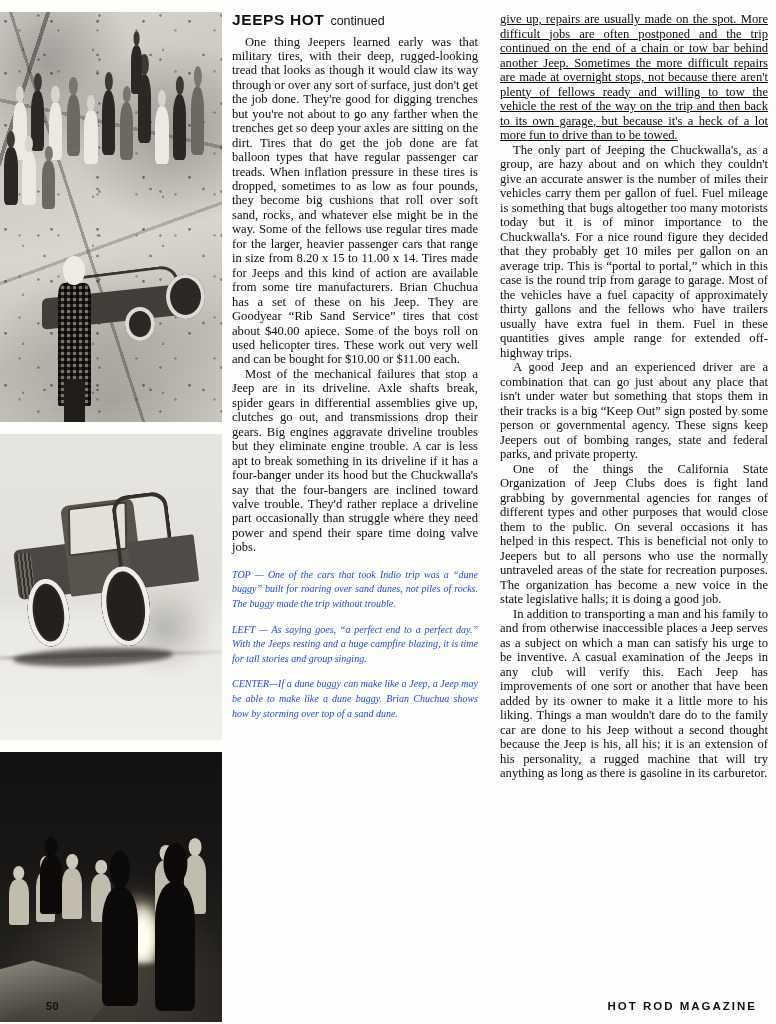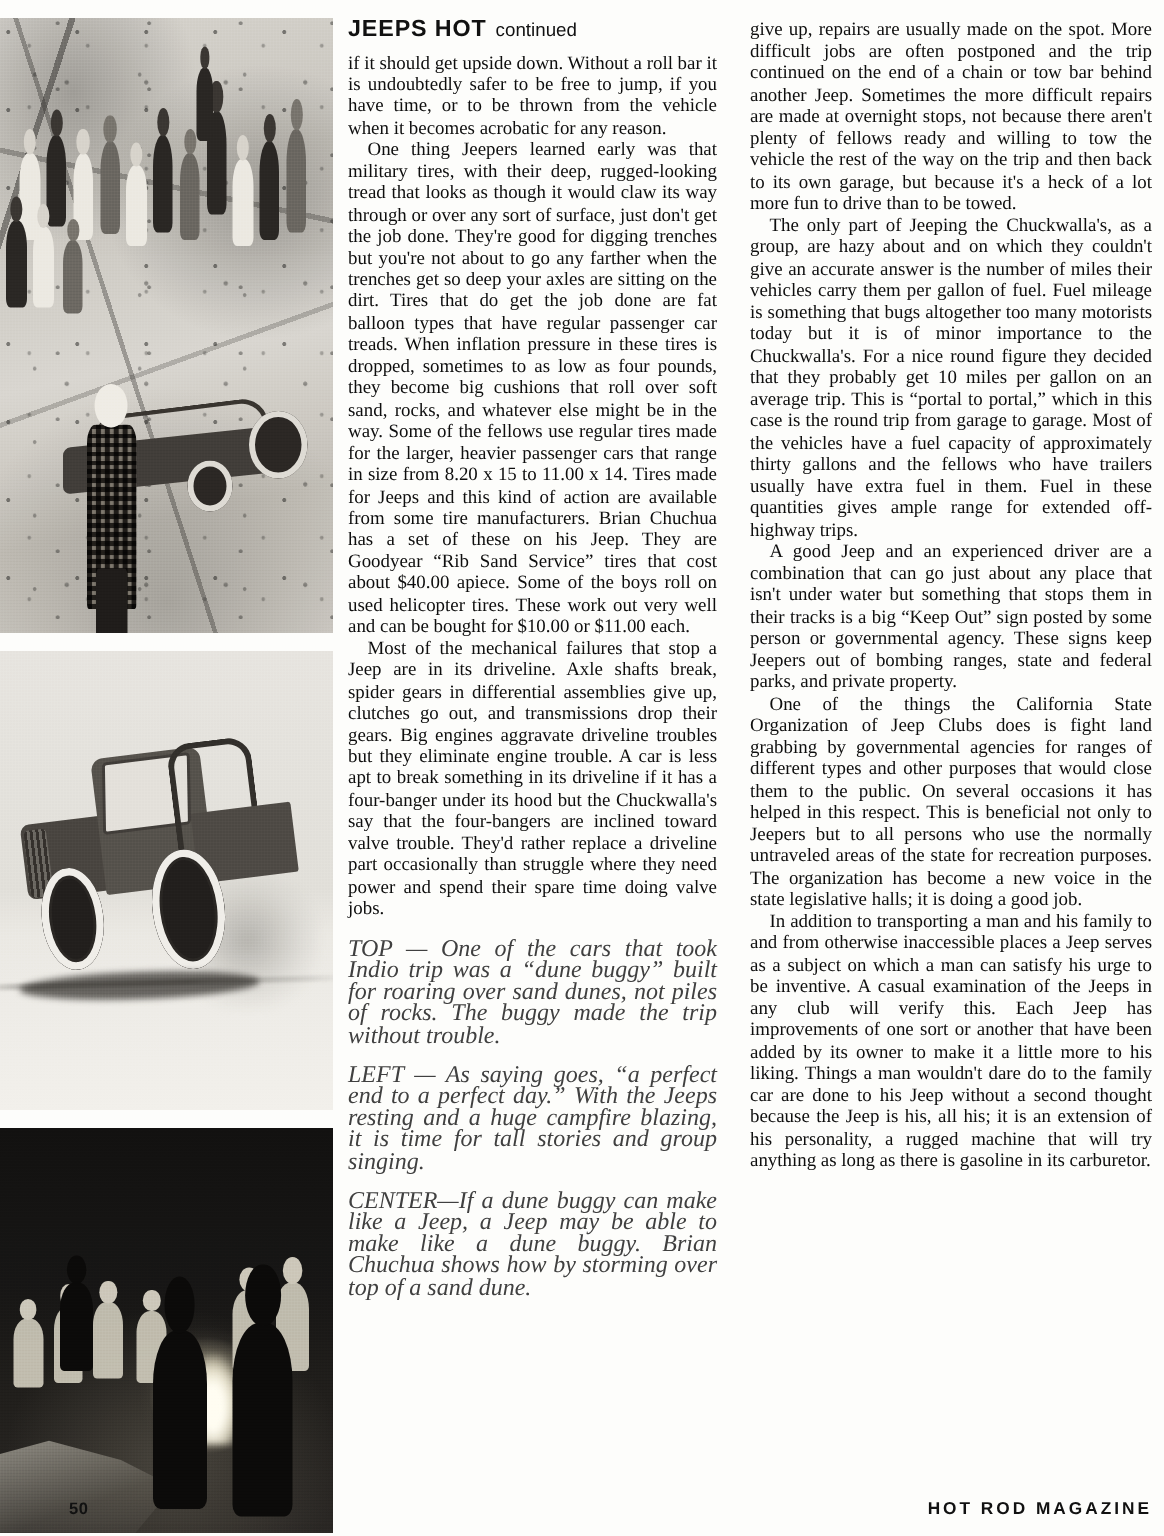--- a/index.html
+++ b/index.html
@@ -351,39 +351,39 @@
     font-family: "Liberation Serif", serif;
     font-size: 12.6px;
     line-height: 14.45px;
     text-align: justify;
     text-justify: inter-word;
     color: #0e0e0e;
     hyphens: none;
   }
   .col-right .body-text { line-height: 14.5px; }
   .body-text p { margin: 0; text-indent: 13px; }
-  .body-text p.first { text-indent: 0; }
+  .body-text p.first { text-indent: 0; text-decoration: underline; }
 
   .captions {
     margin-top: 13px;
     font-family: "Liberation Serif", serif;
     font-style: italic;
-    font-size: 16px;
+    font-size: 10px;
     line-height: 14.6px;
     text-align: justify;
-    color: #404040;
+    color: #1d4ed8;
   }
   .captions p { margin: 0 0 11px 0; text-indent: 0; }
   .captions p:last-child { margin-bottom: 0; }
   .cap-lead { font-style: italic; }
 
   
   .footer {
     position: absolute;
-    left: 0; right: 0;
+    left: 0; right: 11px;
     top: 1000px;
     height: 24px;
   }
   .folio {
     position: absolute;
     left: 46px; top: 0;
     font-family: "Liberation Sans", sans-serif;
     font-weight: bold;
     font-size: 11px;
     letter-spacing: .4px;
@@ -482,21 +482,20 @@
         </div>
       </div>
     </div>
 
     <div class="col-mid">
       <h2 class="kicker">
         <span>JEEPS HOT</span><span class="cont">continued</span>
       </h2>
 
       <div class="body-text">
-        <p class="first">if it should get upside down. Without a roll bar it is undoubtedly safer to be free to jump, if you have time, or to be thrown from the vehicle when it becomes acrobatic for any reason.</p>
         <p>One thing Jeepers learned early was that military tires, with their deep, rugged-looking tread that looks as though it would claw its way through or over any sort of surface, just don't get the job done. They're good for digging trenches but you're not about to go any farther when the trenches get so deep your axles are sitting on the dirt. Tires that do get the job done are fat balloon types that have regular passenger car treads. When inflation pressure in these tires is dropped, sometimes to as low as four pounds, they become big cushions that roll over soft sand, rocks, and whatever else might be in the way. Some of the fellows use regular tires made for the larger, heavier passenger cars that range in size from  8.20 x 15  to  11.00 x 14.  Tires made for Jeeps and this kind of action are available from some tire manufacturers. Brian Chuchua has a set of these on his Jeep. They are Goodyear “Rib Sand Service” tires that cost about $40.00 apiece. Some of the boys roll on used helicopter tires. These work out very well and can be bought for $10.00 or $11.00 each.</p>
         <p>Most of the mechanical failures that stop a Jeep are in its driveline. Axle shafts break, spider gears in differential assemblies give up, clutches go out, and transmissions drop their gears. Big engines aggravate driveline troubles but they eliminate engine trouble. A car is less apt to break something in its driveline if it has a four-banger under its hood but the Chuckwalla's say that the four-bangers are inclined toward valve trouble. They'd rather replace a driveline part occasionally than struggle where they need power and spend their spare time doing valve jobs.</p>
       </div>
 
       <div class="captions">
         <p class="cap-lead">TOP — One of the cars that took Indio trip was a “dune buggy” built for roaring over sand dunes, not piles of rocks. The buggy made the trip without trouble.</p>
         <p class="cap-lead">LEFT — As saying goes, “a perfect end to a perfect day.” With the Jeeps resting and a huge campfire blazing, it is time for tall stories and group singing.</p>
         <p class="cap-lead">CENTER—If a dune buggy can make like a Jeep, a Jeep may be able to make like a dune buggy. Brian Chuchua shows how by storming over top of a sand dune.</p>
       </div>
     </div>

